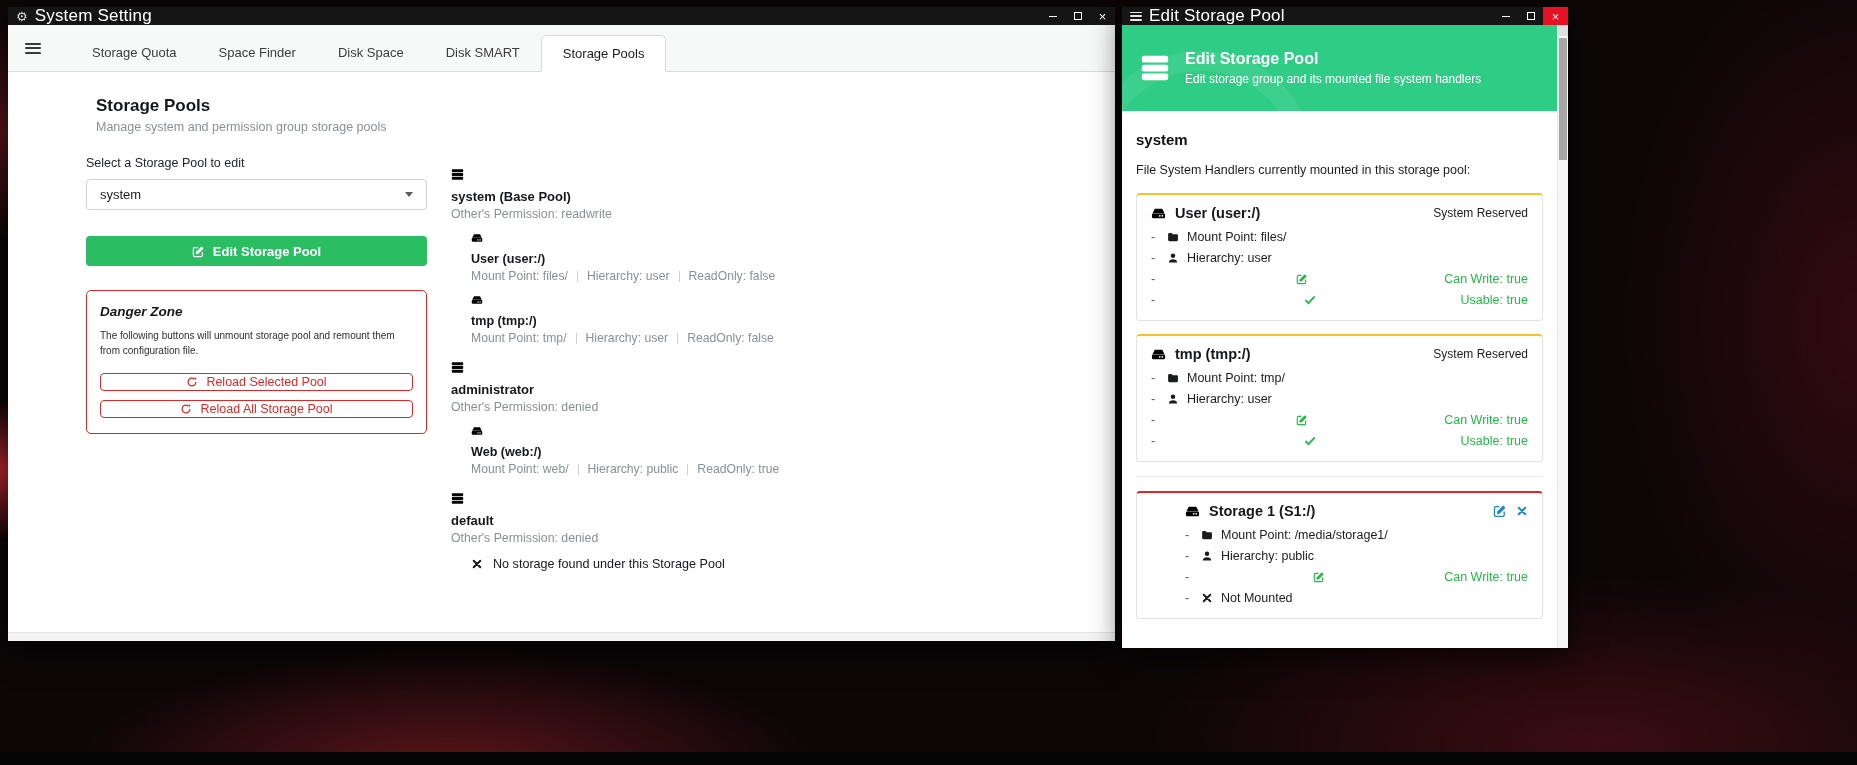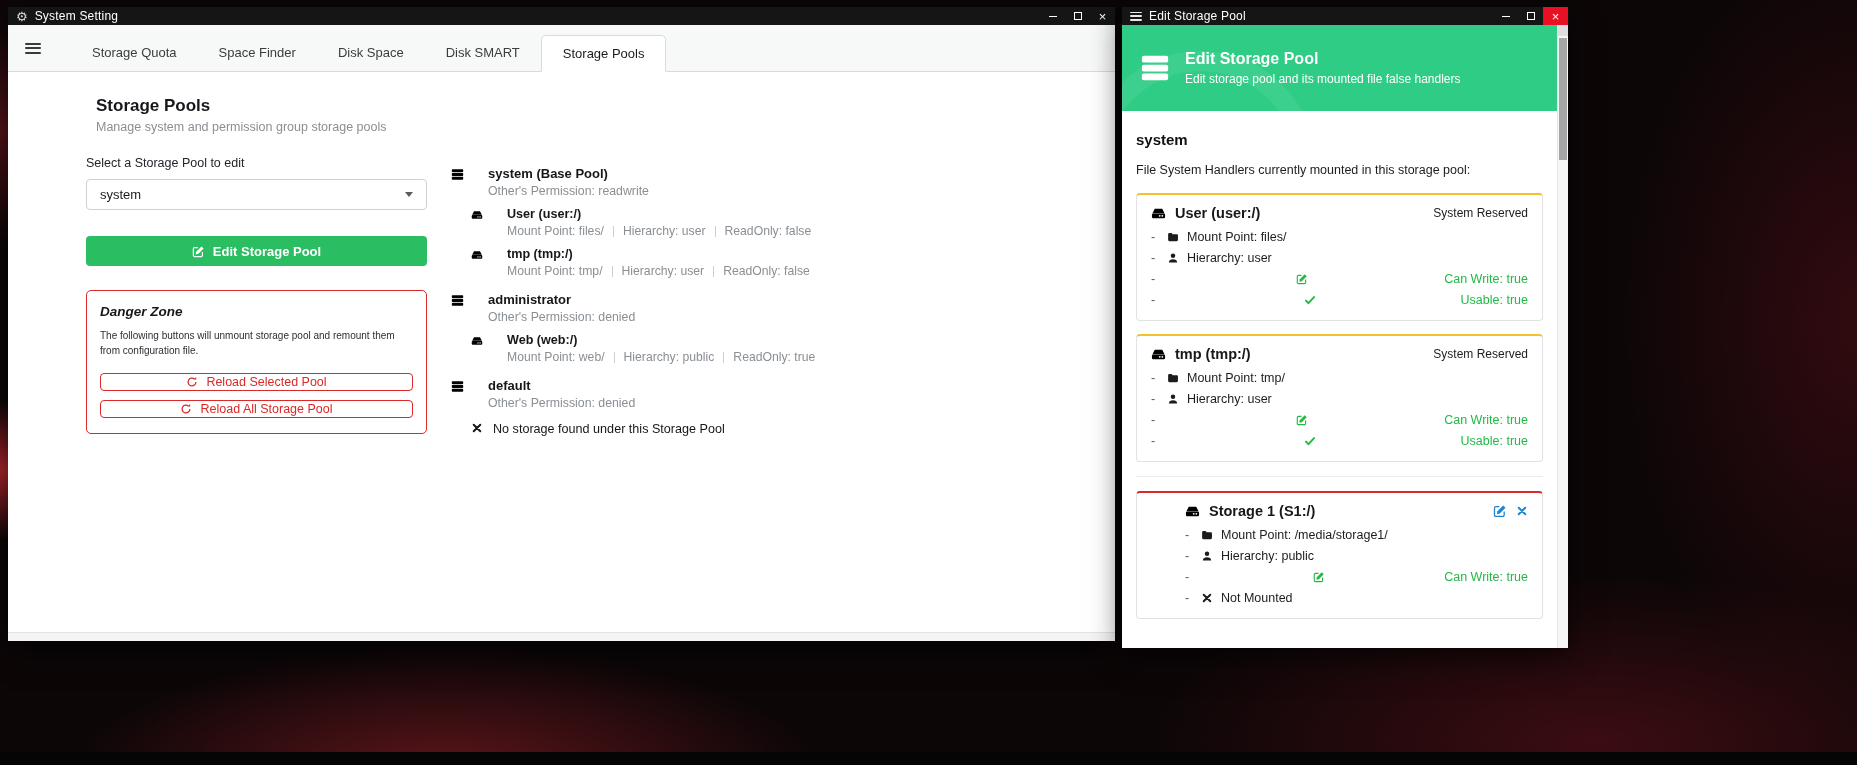--- a/index.html
+++ b/index.html
@@ -8,21 +8,21 @@
     radial-gradient(160px 100px at 10px 470px, rgba(215,45,55,.85), rgba(215,45,55,0) 70%),
     radial-gradient(240px 160px at 0px 130px, rgba(150,30,40,.55), rgba(150,30,40,0) 70%),
     radial-gradient(520px 170px at 24% 101%, rgba(175,35,45,.5), rgba(175,35,45,0) 72%),
     radial-gradient(650px 240px at 86% 97%, rgba(125,22,32,.42), rgba(125,22,32,0) 70%),
     radial-gradient(320px 520px at 100% 42%, rgba(95,16,26,.45), rgba(95,16,26,0) 75%),
     #0c0607;}
   .bottom-bar{position:absolute;left:0;bottom:0;width:100%;height:13px;background:#050505;}
 
   .window{position:absolute;background:#fff;box-shadow:0 8px 28px rgba(0,0,0,.65);}
   .titlebar{height:18px;background:#151515;display:flex;align-items:center;padding:0 0 0 8px;color:#fff;flex:0 0 auto;}
-  .titlebar-title{font-size:12px;margin-left:7px;letter-spacing:.2px;}
+  .titlebar-title{font-size:17px;margin-left:7px;letter-spacing:.2px;}
   .win-controls{margin-left:auto;display:flex;height:100%;}
   .win-btn{width:25px;height:100%;display:flex;align-items:center;justify-content:center;cursor:pointer;}
   .win-btn.red{background:#e81123;}
   .glyph-min{width:8px;height:1px;background:#fff;display:block;}
   .glyph-max{width:8px;height:8px;border:1px solid #fff;box-sizing:border-box;display:block;}
   .glyph-close{font-size:13px;line-height:1;color:#fff;}
   .gear{font-size:13px;color:#d8d8d8;line-height:1;}
   .hamburger{display:inline-flex;flex-direction:column;justify-content:space-between;width:16px;height:11px;}
   .hamburger i{display:block;height:2px;background:#3a3a3a;border-radius:1px;}
   .hamburger.light{width:12px;height:9px;}
@@ -53,30 +53,30 @@
   .btn-green{margin-top:26px;width:100%;height:30px;background:#2bbd62;border:none;color:#fff;font-size:13px;font-weight:700;}
   .danger-card{margin-top:24px;border:1px solid #db2828;border-radius:5px;padding:13px 13px 15px;box-sizing:border-box;}
   .danger-title{margin:0;font-size:13.5px;font-weight:700;color:#15171a;font-style:italic;}
   .danger-desc{margin:10px 0 15px;font-size:10px;color:#2d2f33;line-height:1.45;}
   .btn-outline-red{width:100%;height:18px;background:#fff;border:1px solid #db2828;color:#db2828;font-size:12.5px;}
   .btn-outline-red + .btn-outline-red{margin-top:9px;}
 
   .right-col{position:absolute;left:443px;top:80px;width:620px;}
   .structure-title{font-size:12.5px;color:#1b1c1d;}
   .pool{margin-top:14px;}
-  .trow{display:flex;gap:24px;}
+  .trow{display:flex;gap:8px;flex-direction:column;}
   .trow > .ic{margin-top:2px;}
   .pool-name{font-size:13px;font-weight:700;color:#15171a;}
   .pool-sub{font-size:12.3px;color:#8a8f94;margin-top:3px;}
   .children{margin-left:20px;}
   .child{margin-top:9px;}
   .child-name{font-size:12.6px;font-weight:700;color:#15171a;}
   .child-details{font-size:12.2px;color:#8a8f94;margin-top:3px;display:flex;align-items:center;white-space:nowrap;}
   .sep{display:inline-block;width:1px;height:11px;background:#cfcfcf;margin:0 9px;}
-  .empty-row{display:flex;gap:10px;margin:12px 0 0 20px;font-size:12.6px;color:#15171a;}
+  .empty-row{display:flex;align-items:center;gap:10px;margin:12px 0 0 20px;font-size:12.6px;color:#15171a;}
 
   
   .edit-window{left:1122px;top:7px;width:446px;height:641px;display:flex;flex-direction:column;}
   .edit-body{flex:1;display:flex;min-height:0;}
   .edit-main{flex:1;min-width:0;display:flex;flex-direction:column;}
   .banner{height:86px;background:#2ecc85;color:#fff;display:flex;align-items:center;gap:15px;padding:0 18px;position:relative;overflow:hidden;flex:0 0 auto;box-sizing:border-box;}
   .banner::after{content:"";position:absolute;width:190px;height:190px;border:20px solid rgba(255,255,255,.07);border-radius:50%;left:-36px;top:26px;pointer-events:none;}
   .banner-title{font-size:16px;font-weight:700;}
   .banner-sub{font-size:12px;margin-top:4px;}
   .edit-content{flex:1;padding:12px 14px 0;overflow:hidden;}
@@ -311,21 +311,21 @@
     <div class="edit-body">
       <div class="edit-main">
         <div class="banner">
           <svg class="ic ic-30" viewBox="0 0 16 16" style="color:#fff;">
               <rect x="1" y="1.5" width="14" height="3.6" rx="1" fill="currentColor"></rect>
               <rect x="1" y="6.2" width="14" height="3.6" rx="1" fill="currentColor"></rect>
               <rect x="1" y="10.9" width="14" height="3.6" rx="1" fill="currentColor"></rect>
             </svg>
           <div>
             <div class="banner-title">Edit Storage Pool</div>
-            <div class="banner-sub">Edit storage pool and its mounted file false handlers</div>
+            <div class="banner-sub">Edit storage group and its mounted file system handlers</div>
           </div>
         </div>
 
         <div class="edit-content">
           <h2 class="pool-heading">system</h2>
           <div class="edit-desc">File System Handlers currently mounted in this storage pool:</div>
 
           <div class="cards">
 
             <div class="card">

